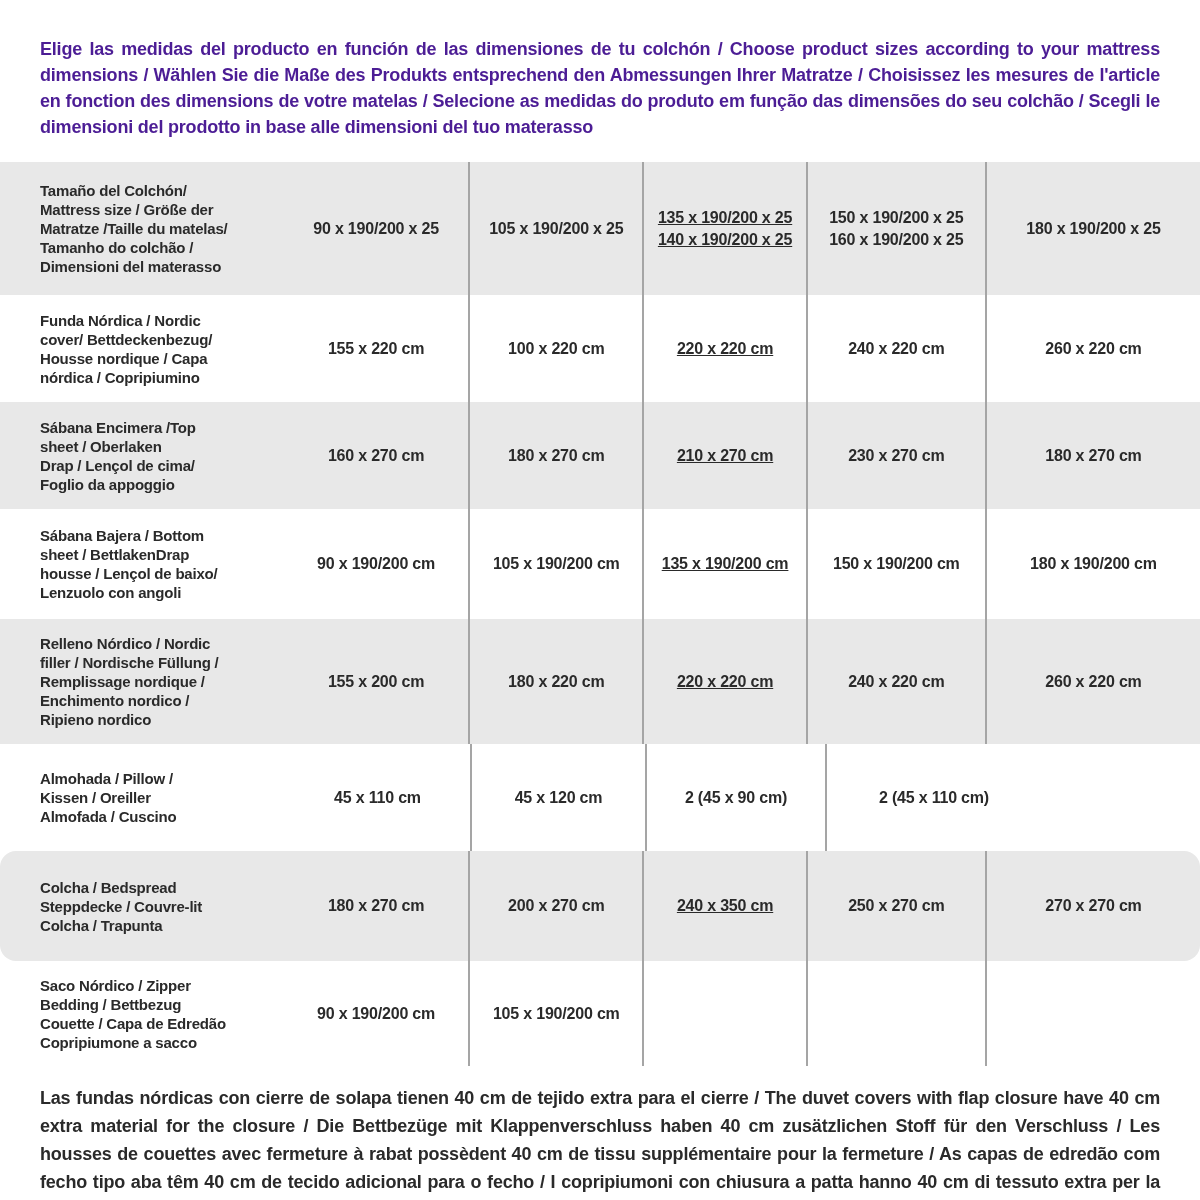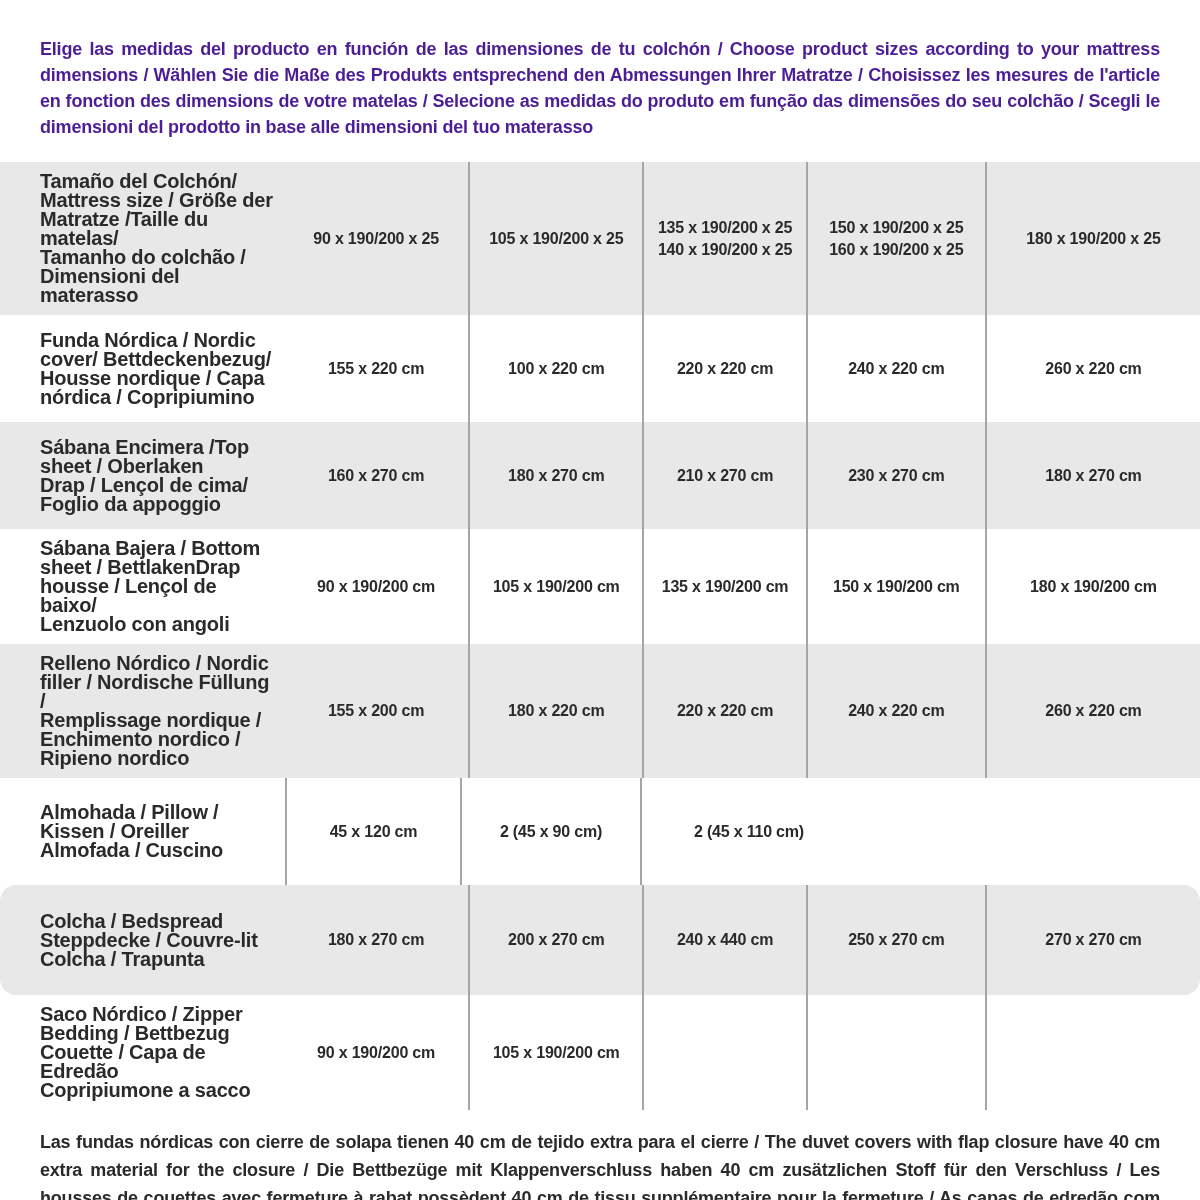--- a/index.html
+++ b/index.html
@@ -14,31 +14,31 @@
     margin:36px 40px 0 40px;
     font-size:18px;font-weight:bold;line-height:26px;
     text-align:justify;color:#4c1d95;letter-spacing:-0.2px;
   }
   .size-table{margin-top:22px;width:1200px;}
   .trow{display:flex;width:1200px;align-items:stretch;}
   .trow.gray{background:#e8e8e8;}
   .cell{display:flex;align-items:center;box-sizing:border-box;}
   .cell.label{
     width:285px;padding:10px 8px 10px 40px;
-    font-size:20px;font-weight:bold;line-height:19px;
+    font-size:15px;font-weight:bold;line-height:19px;
     white-space:pre-line;color:#2a2a2a;letter-spacing:-0.2px;
   }
   .cell.val{
     justify-content:center;text-align:center;
     font-size:16px;font-weight:bold;color:#2a2a2a;
     white-space:pre-line;line-height:22px;letter-spacing:-0.2px;
   }
   .c1{width:185px;}
   .c2{width:175px;}
-  .c3{width:164px;}
+  .c3{width:164px;text-decoration:underline;}
   .c4{width:180px;}
   .c5{width:216px;}
   .c2,.c3,.c4,.c5{border-left:2px solid #a5a5a5;}
   .rh{min-height:133px;}
   .r2{min-height:107px;}
   .r3{min-height:107px;}
   .r4{min-height:110px;}
   .r5{min-height:125px;}
   .r6{min-height:107px;}
   .r7{min-height:110px;border-radius:16px;}
@@ -119,32 +119,33 @@
       <div class="cell val c2">180 x 220 cm</div>
       <div class="cell val c3">220 x 220 cm</div>
       <div class="cell val c4">240 x 220 cm</div>
       <div class="cell val c5">260 x 220 cm</div>
     </div>
 
     <div class="trow r6">
       <div class="cell label">Almohada  / Pillow /
 Kissen / Oreiller
 Almofada / Cuscino</div>
+      <div class="cell val c1">45 x 110 cm</div>
       <div class="cell val c2">45 x 120 cm</div>
       <div class="cell val c4">2 (45 x 90 cm)</div>
       <div class="cell val c5">2 (45 x 110 cm)</div>
     </div>
 
     <div class="trow gray r7">
       <div class="cell label">Colcha / Bedspread
 Steppdecke / Couvre-lit
 Colcha / Trapunta</div>
       <div class="cell val c1">180 x 270 cm</div>
       <div class="cell val c2">200 x 270 cm</div>
-      <div class="cell val c3">240 x 440 cm</div>
+      <div class="cell val c3">240 x 350 cm</div>
       <div class="cell val c4">250 x 270 cm</div>
       <div class="cell val c5">270 x 270 cm</div>
     </div>
 
     <div class="trow r8">
       <div class="cell label">Saco Nórdico / Zipper
 Bedding / Bettbezug
 Couette  / Capa de Edredão
 Copripiumone a sacco</div>
       <div class="cell val c1">90 x 190/200 cm</div>

